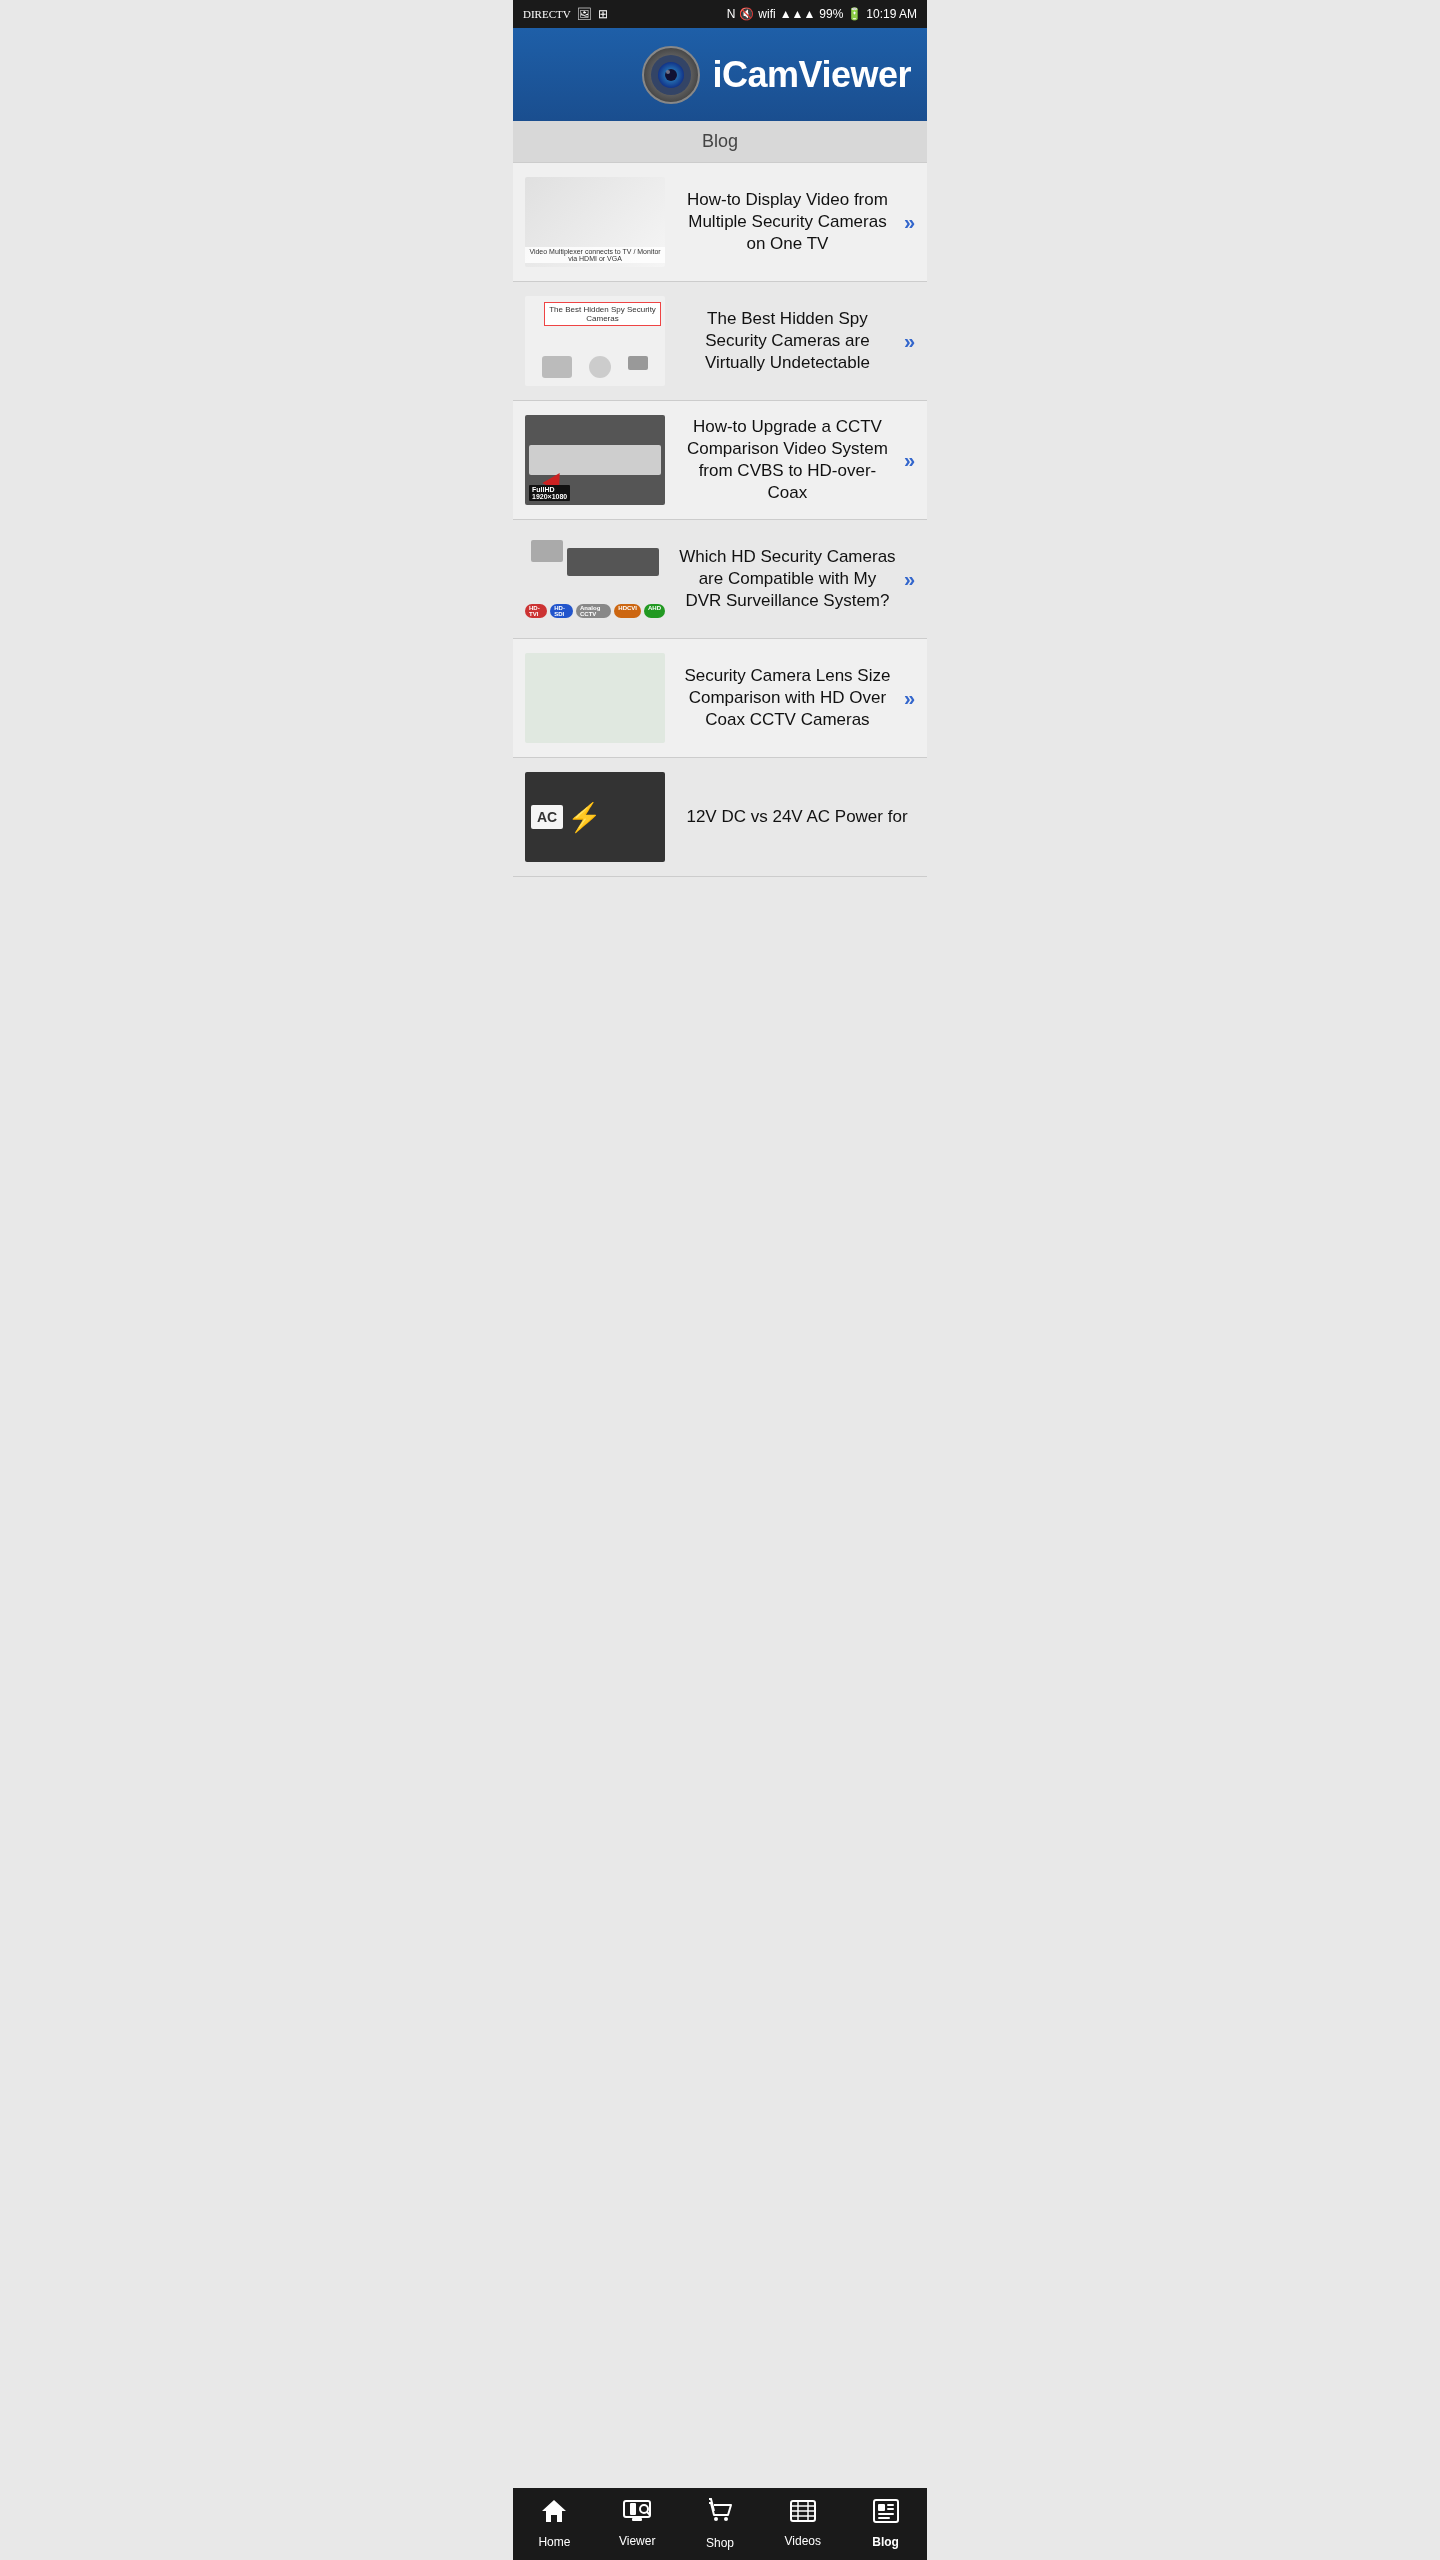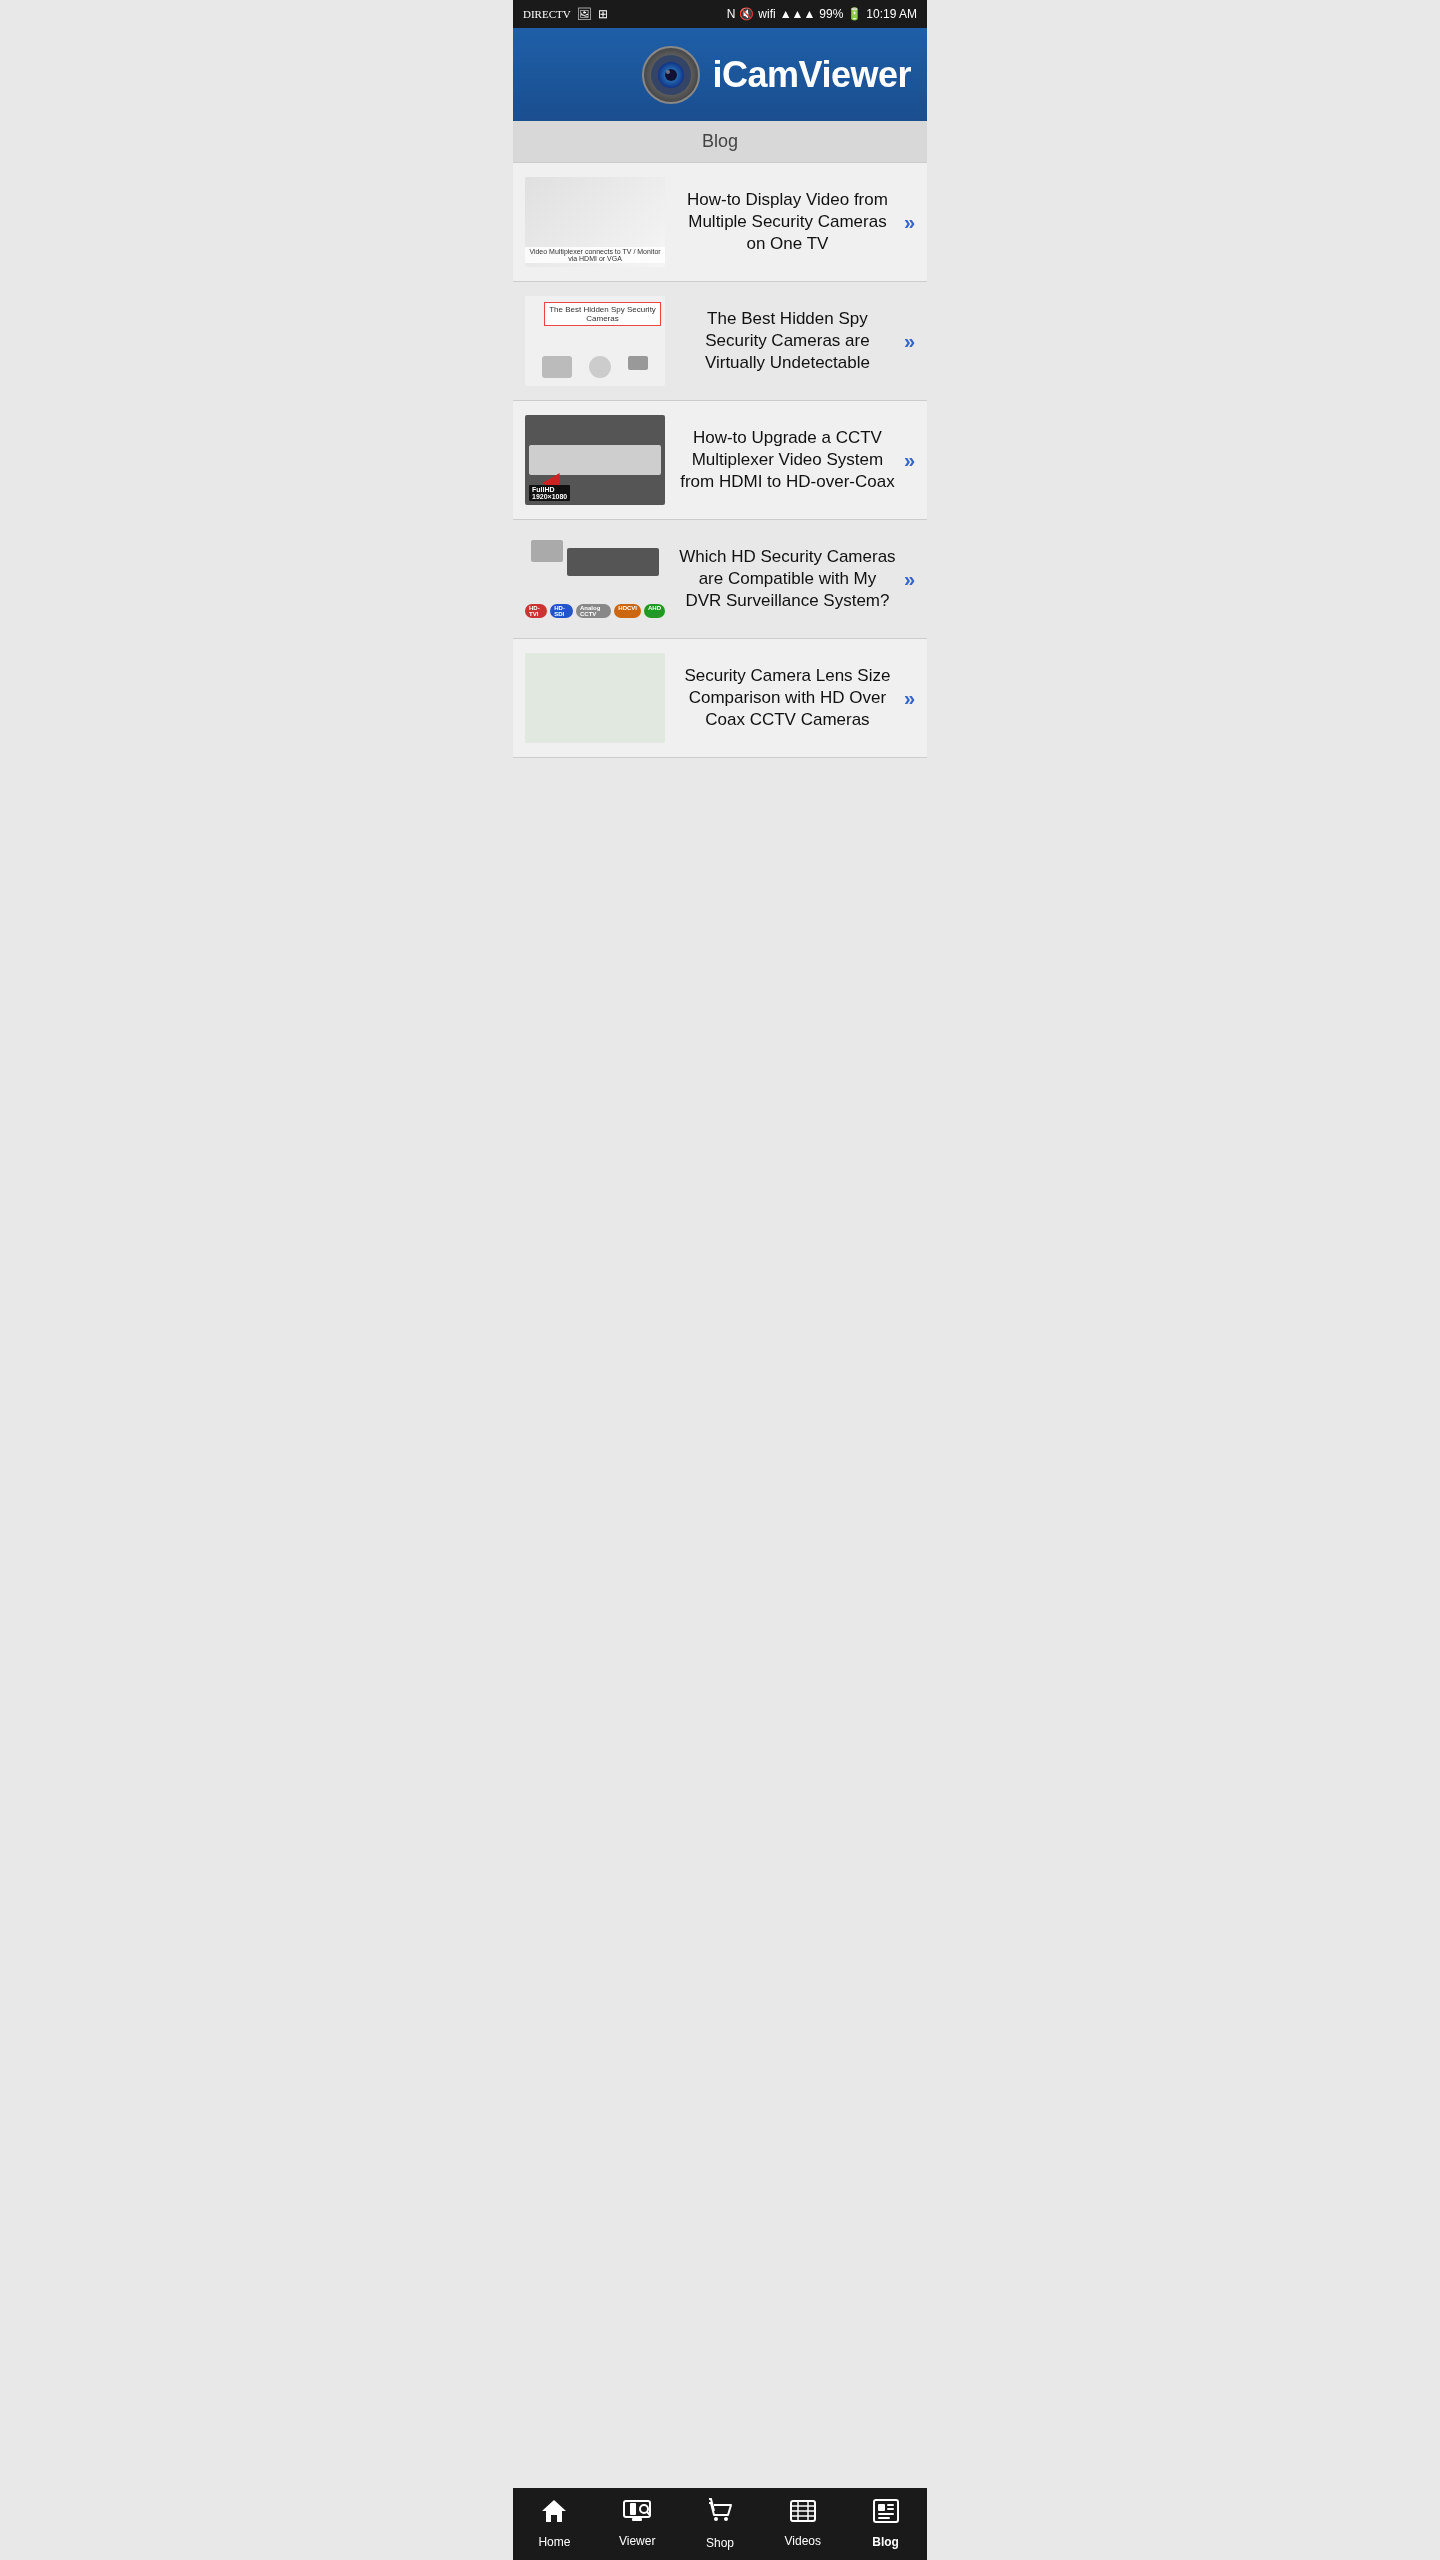--- a/index.html
+++ b/index.html
@@ -410,21 +410,21 @@
     <div class="blog-thumb thumb-3">
       <div class="thumb-cell"></div>
       <div class="thumb-cell thumb-cell-light"></div>
       <div class="thumb-cell thumb-cell-light"></div>
       <div class="thumb-cell"></div>
       <div class="thumb-box"></div>
       <div class="thumb-arrow"></div>
       <div class="thumb-hd-badge">FullHD<br>1920×1080</div>
     </div>
     <div class="blog-text">
-      <span class="blog-title">How-to Upgrade a CCTV Multiplexer Video System from HDMI to HD-over-Coax</span>
+      <span class="blog-title">How-to Upgrade a CCTV Comparison Video System from CVBS to HD-over-Coax</span>
       <span class="blog-arrow">»</span>
     </div>
   </div>
 
   <div class="blog-item">
     <div class="blog-thumb thumb-4">
       <div class="thumb-4-cam"></div>
       <div class="thumb-4-dvr"></div>
       <div class="thumb-4-tags">
         <span class="tag-pill tag-red">HD-TVI</span>
@@ -446,20 +446,29 @@
       <div class="thumb-cell" style="background:#7a9988;"></div>
       <div class="thumb-cell" style="background:#6a8870;"></div>
       <div class="thumb-cell" style="background:#b0c8a0;"></div>
     </div>
     <div class="blog-text">
       <span class="blog-title">Security Camera Lens Size Comparison with HD Over Coax CCTV Cameras</span>
       <span class="blog-arrow">»</span>
     </div>
   </div>
 
+  <div class="blog-item" style="min-height:80px; overflow:hidden;">
+    <div class="blog-thumb thumb-6">
+      <div class="ac-badge">AC</div>
+      <span class="lightning">⚡</span>
+    </div>
+    <div class="blog-text">
+      <span class="blog-title">12V DC vs 24V AC Power for</span>
+    </div>
+  </div>
 
 </div>
 
 <div class="bottom-nav">
 
   <div class="nav-item">
     <span class="nav-icon">
       <svg width="28" height="26" viewBox="0 0 28 26" fill="white">
         <path d="M14 2 L26 13 L22 13 L22 24 L17 24 L17 17 L11 17 L11 24 L6 24 L6 13 L2 13 Z"></path>
       </svg>

